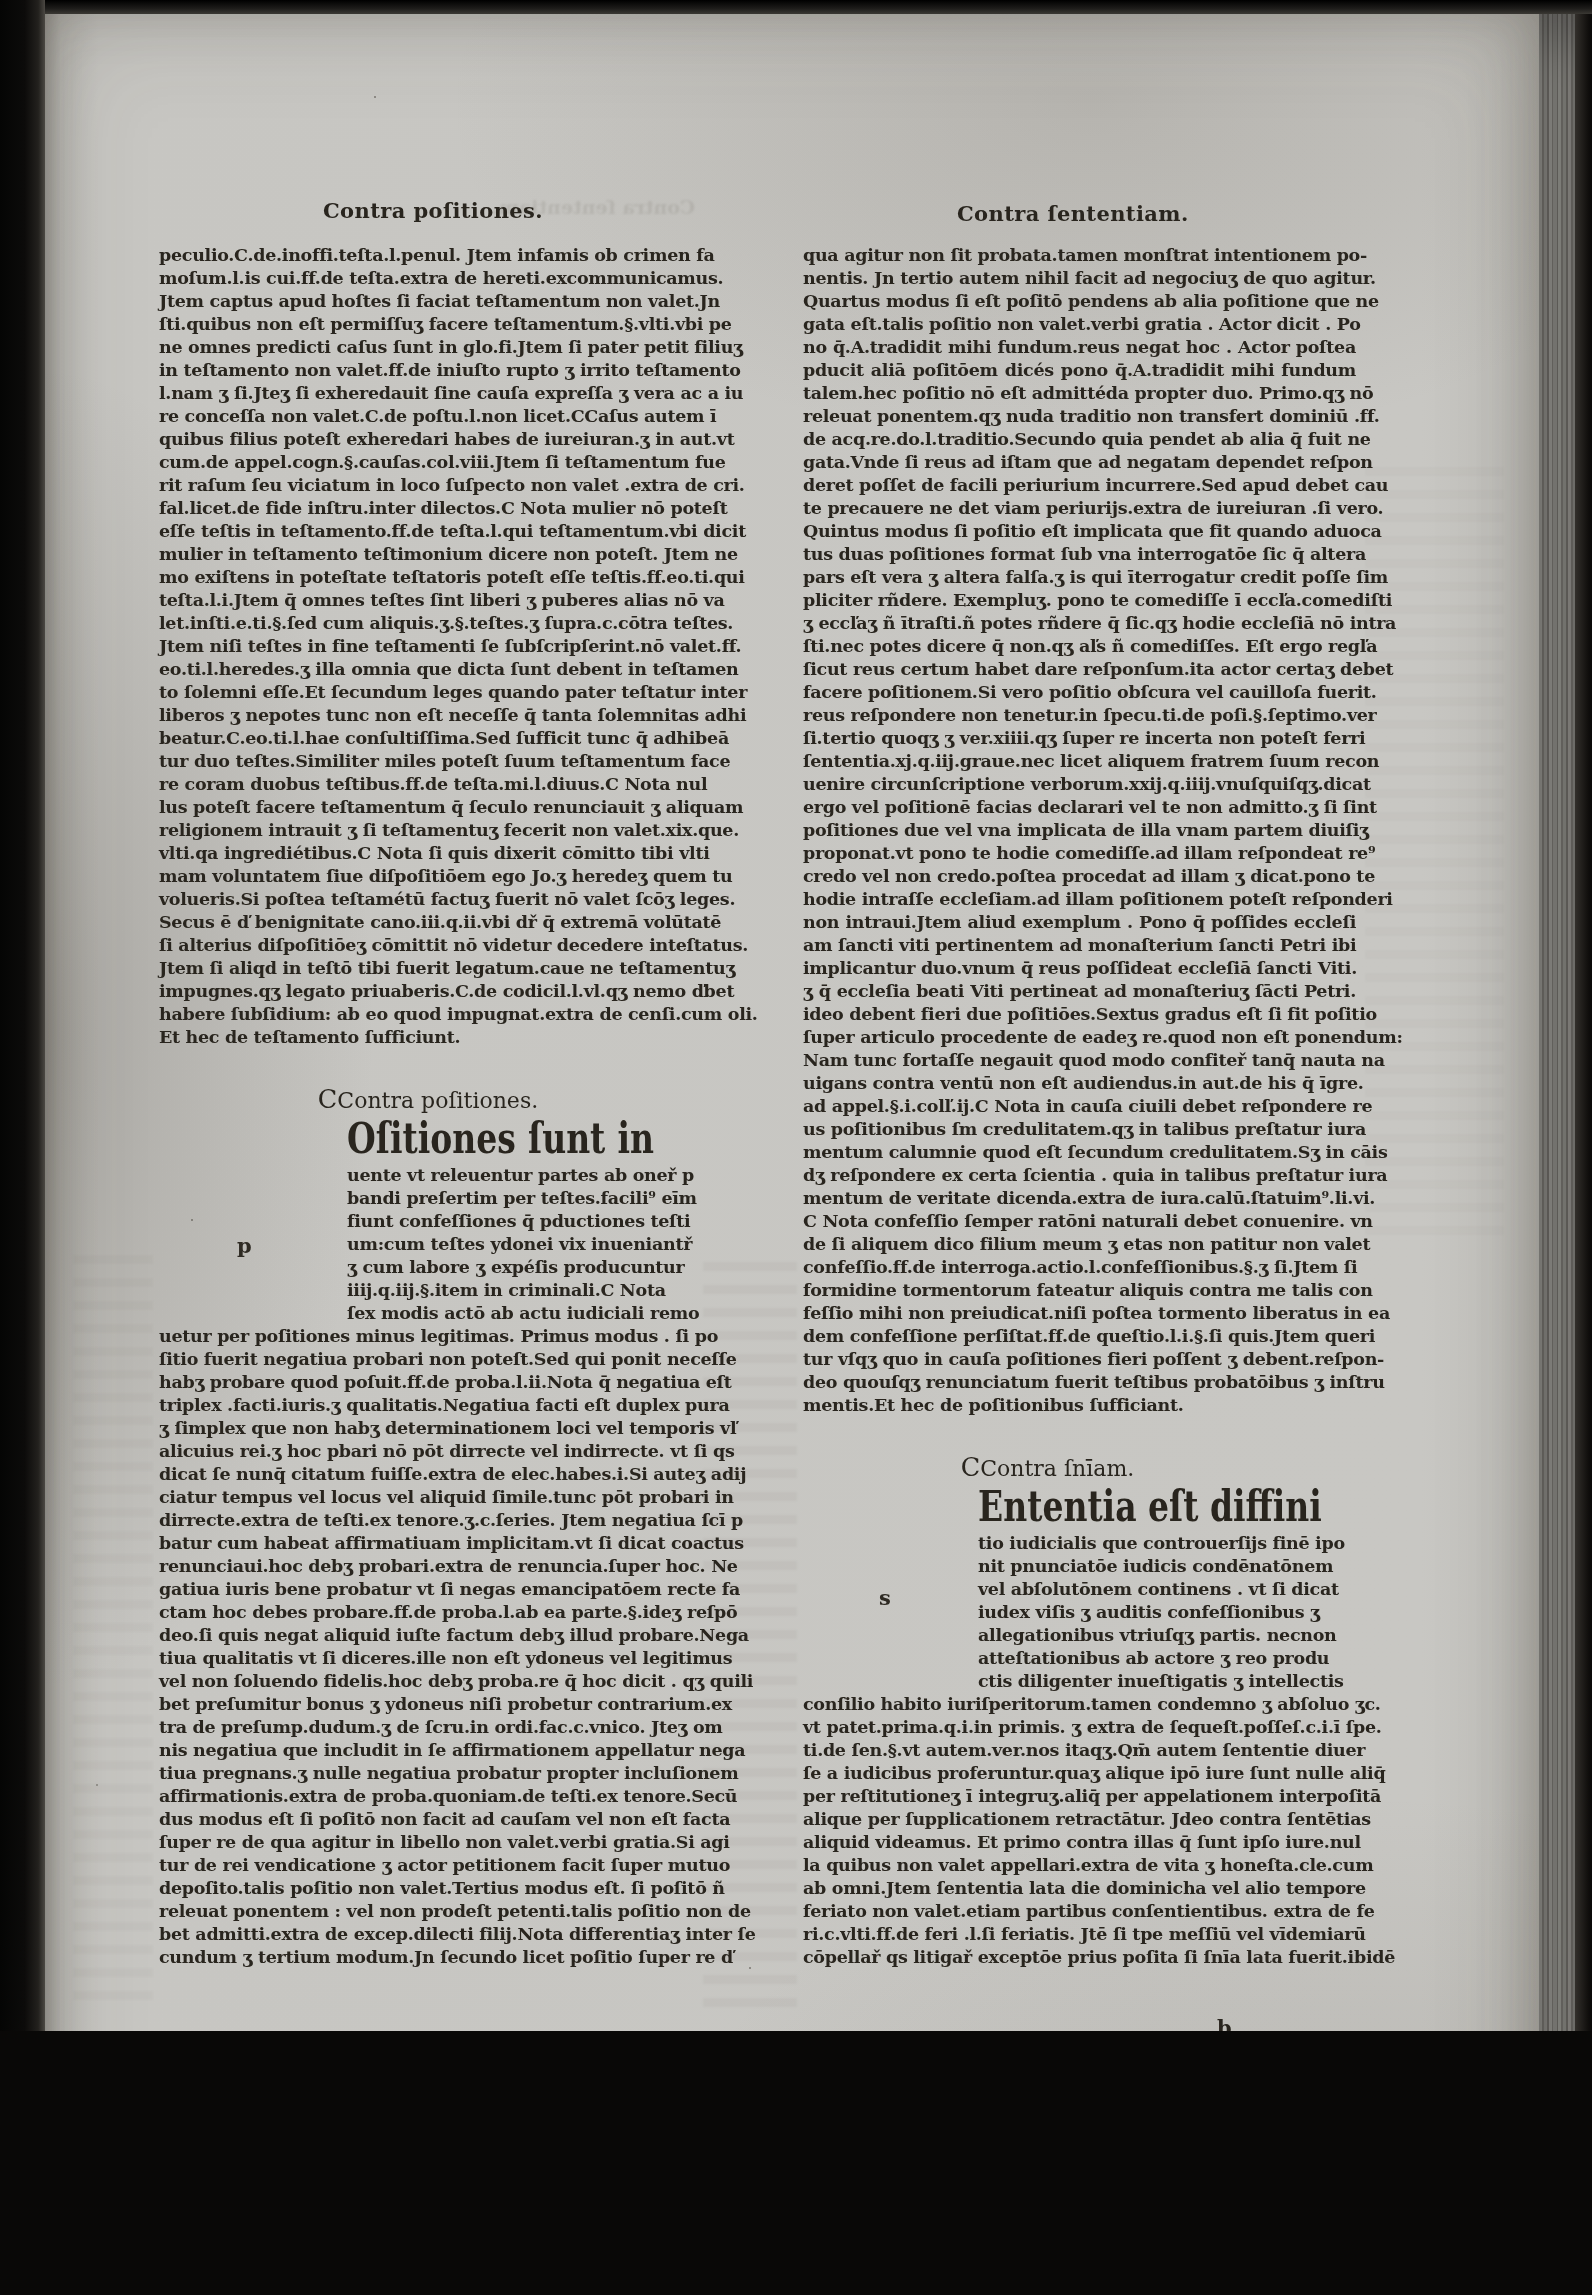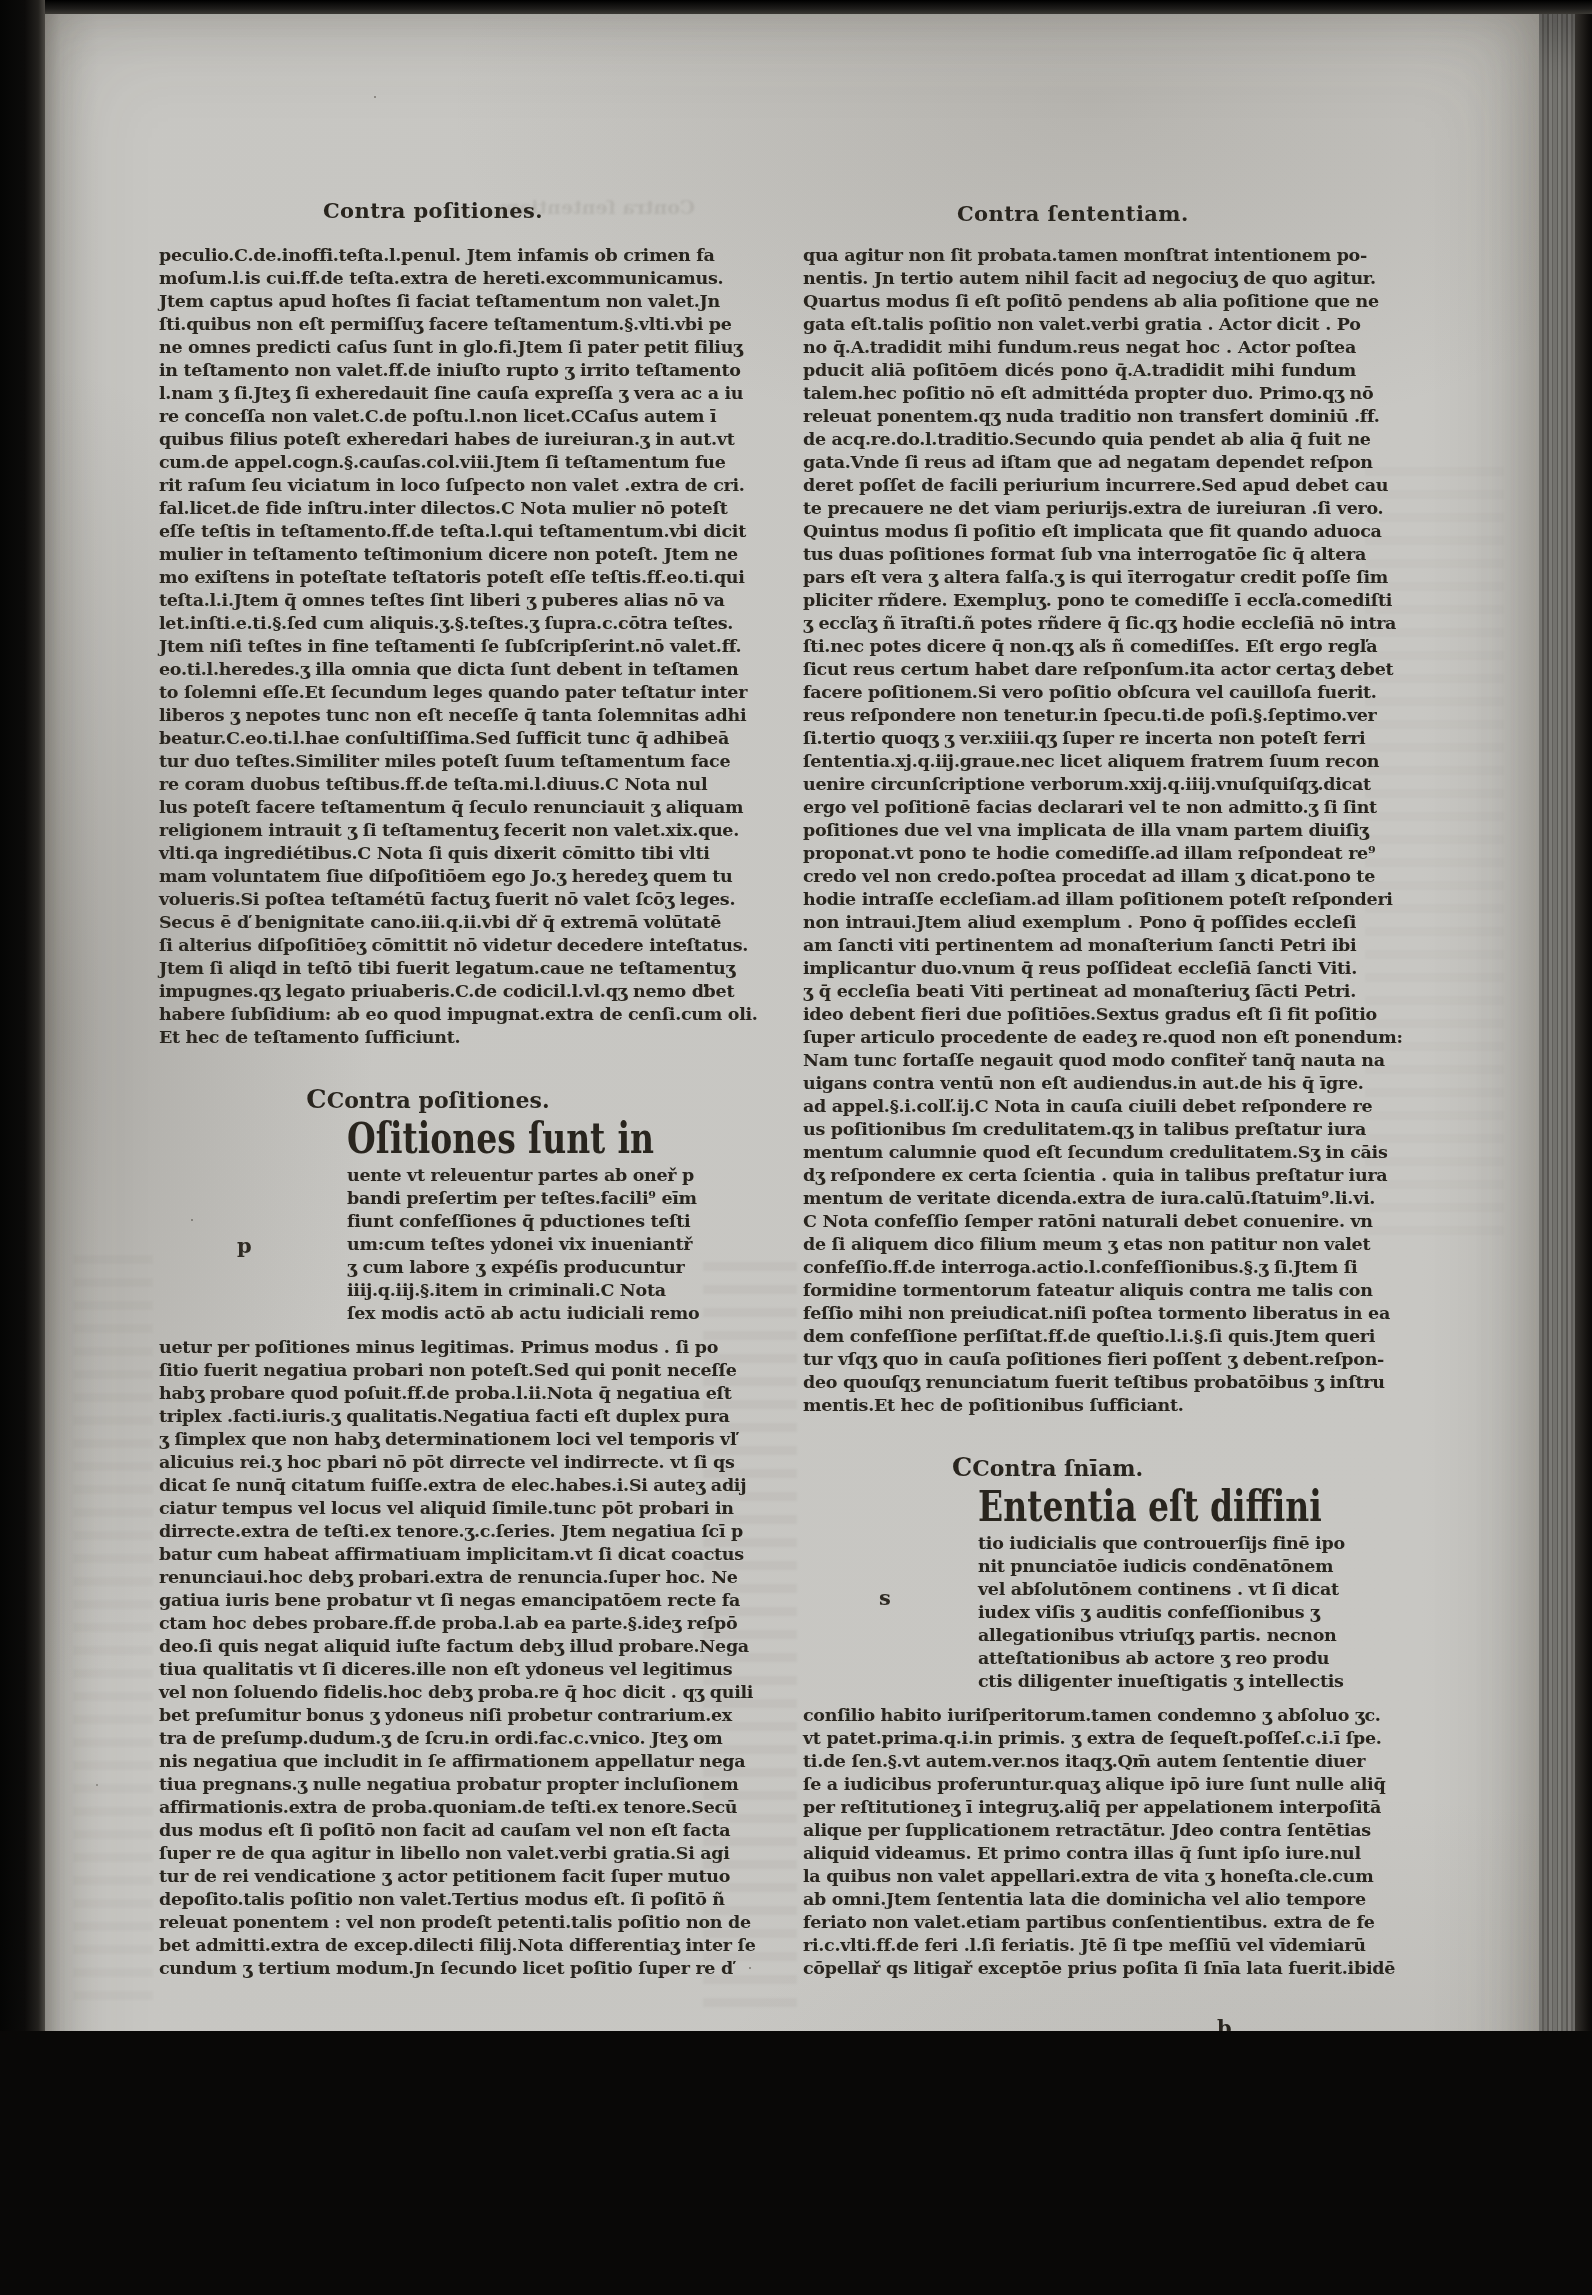--- a/index.html
+++ b/index.html
@@ -32,34 +32,34 @@
   .ink{color:#29251e;}
   .running-header{position:absolute;font-size:21px;font-weight:700;letter-spacing:0.4px;white-space:nowrap;}
   .showthrough{position:absolute;font-size:19px;font-weight:700;color:#716d64;opacity:.18;
                transform:scaleX(-1);filter:blur(1px);white-space:nowrap;}
   .col{position:absolute;top:244px;}
   .col-left{left:159px;width:538px;}
   .col-right{left:803px;width:553px;}
   .tl{height:23px;line-height:23px;font-size:17.5px;font-weight:700;letter-spacing:-0.3px;
       text-align:justify;text-align-last:justify;white-space:nowrap;overflow:visible;color:#29251e;}
   .shortline{text-align-last:left;}
-  .section-heading{margin-top:37px;height:27px;line-height:27px;font-size:22px;font-weight:700;
+  .section-heading{margin-top:37px;height:27px;line-height:27px;font-size:22px;font-weight:400;
                    text-align:center;color:#29251e;}
   .section-heading .cap-mark{font-size:25.5px;}
   .display-row{display:flex;}
   .initial-space{flex:0 0 auto;}
   .col-left .initial-space{width:188px;}
   .col-right .initial-space{width:175px;}
   .display-content{flex:0 0 auto;}
   .col-left .display-content{width:307px;}
   .col-right .display-content{width:338px;}
   .bigline{font-size:33px;font-weight:700;height:46px;line-height:40px;color:#29251e;
            text-align:justify;text-align-last:justify;transform:scaleY(1.28);transform-origin:top left;
            white-space:nowrap;margin-bottom:4.8px;}
-  .block2{margin-top:11px;}
+  .block2{margin-top:0;}
   .guide-letter{position:absolute;font-size:21px;font-weight:700;color:#2e2a23;}
   .signature-mark{position:absolute;left:1217px;top:2015px;font-size:21px;font-weight:700;color:#29251e;}
   .ghost{position:absolute;opacity:.55;filter:blur(1.2px);
          background:repeating-linear-gradient(0deg,rgba(88,82,74,.10) 0 8.8px,rgba(88,82,74,0) 8.8px 23px);}
   .ink-squiggle{position:absolute;left:134px;top:2050px;}
   .speck{position:absolute;left:0;top:0;width:2.4px;height:2.4px;border-radius:50%;background:rgba(45,40,33,.7);
          box-shadow:374px 96px 0 rgba(45,40,33,.5), 964px 605px 0 rgba(45,40,33,.45),
                     191px 1219px 0 rgba(45,40,33,.5), 1322px 1681px 0 rgba(45,40,33,.45),
                     749px 1967px 0 rgba(45,40,33,.5), 96px 1784px 0 rgba(45,40,33,.4);}
 </style>

